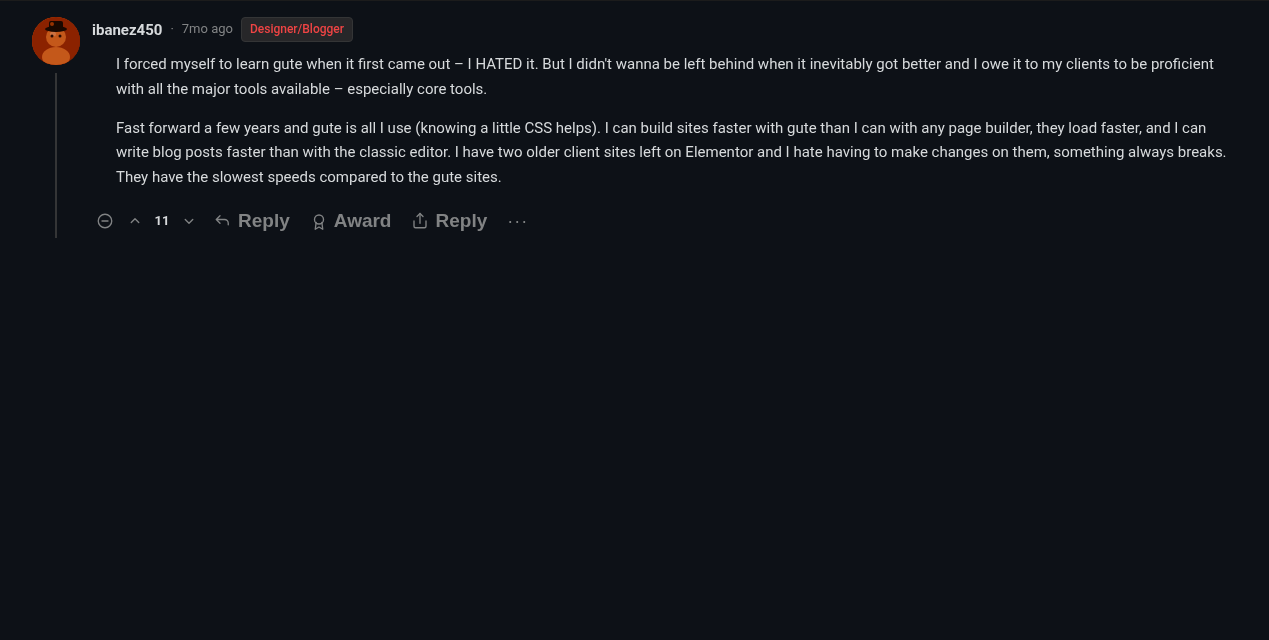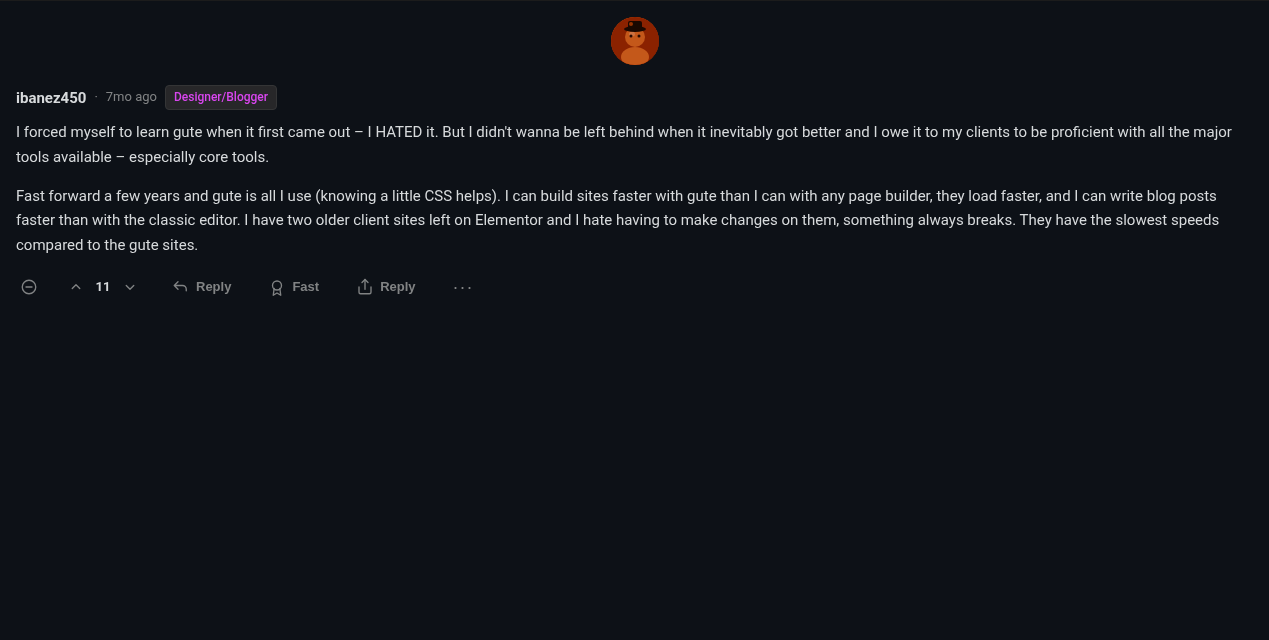--- a/index.html
+++ b/index.html
@@ -9,24 +9,23 @@
       font-family: -apple-system, BlinkMacSystemFont, 'Segoe UI', Roboto, sans-serif;
       font-size: 16px;
       line-height: 1.6;
       width: 1269px;
       min-height: 640px;
       overflow: hidden;
     }
 
     .comment-container {
       display: flex;
-      padding: 16px 16px;
+      padding: 16px 32px;
       gap: 12px;
       max-width: 1269px;
-      flex-direction: column;
     }
 
     .left-column {
       display: flex;
       flex-direction: column;
       align-items: center;
       min-width: 48px;
     }
 
     .avatar {
@@ -86,60 +85,61 @@
       font-size: 15px;
     }
 
     .time-ago {
       color: #818384;
       font-size: 13px;
     }
 
     .flair-badge {
       background-color: #272729;
-      color: #d946ef;
+      color: #ef4444;
       border: 1px solid #343536;
       border-radius: 4px;
       padding: 2px 8px;
       font-size: 12px;
       font-weight: 500;
     }
 
     .comment-body {
       color: #d7dadc;
       font-size: 15px;
       line-height: 1.65;
+      margin-left: 24px;
     }
 
     .comment-body p {
       margin-bottom: 14px;
     }
 
     .comment-body p:last-child {
       margin-bottom: 0;
     }
 
     .comment-actions {
       display: flex;
       align-items: center;
-      gap: 21px;
+      gap: 4px;
       margin-top: 14px;
     }
 
     .action-btn {
       display: flex;
       align-items: center;
       gap: 6px;
       background: none;
       border: none;
       color: #818384;
       cursor: pointer;
       padding: 6px 8px;
       border-radius: 2px;
-      font-size: 13px;
+      font-size: 19px;
       font-weight: 700;
       transition: background 0.1s;
     }
 
     .vote-section {
       display: flex;
       align-items: center;
       gap: 4px;
     }
 
@@ -269,21 +269,21 @@
             <path d="M3 10h11a5 5 0 0 1 5 5v2M3 10l5-5M3 10l5 5"></path>
           </svg>
           <span>Reply</span>
         </button>
 
         <button class="action-btn">
           <svg class="icon-svg" viewBox="0 0 24 24">
             <circle cx="12" cy="10" r="6"></circle>
             <polyline points="8.21 13.89 7 23 12 20 17 23 15.79 13.88"></polyline>
           </svg>
-          <span>Fast</span>
+          <span>Award</span>
         </button>
 
         <button class="action-btn">
           <svg class="icon-svg" viewBox="0 0 24 24">
             <path d="M4 12v7a2 2 0 0 0 2 2h12a2 2 0 0 0 2-2v-7"></path>
             <polyline points="16 6 12 2 8 6"></polyline>
             <line x1="12" y1="2" x2="12" y2="15"></line>
           </svg>
           <span>Reply</span>
         </button>

